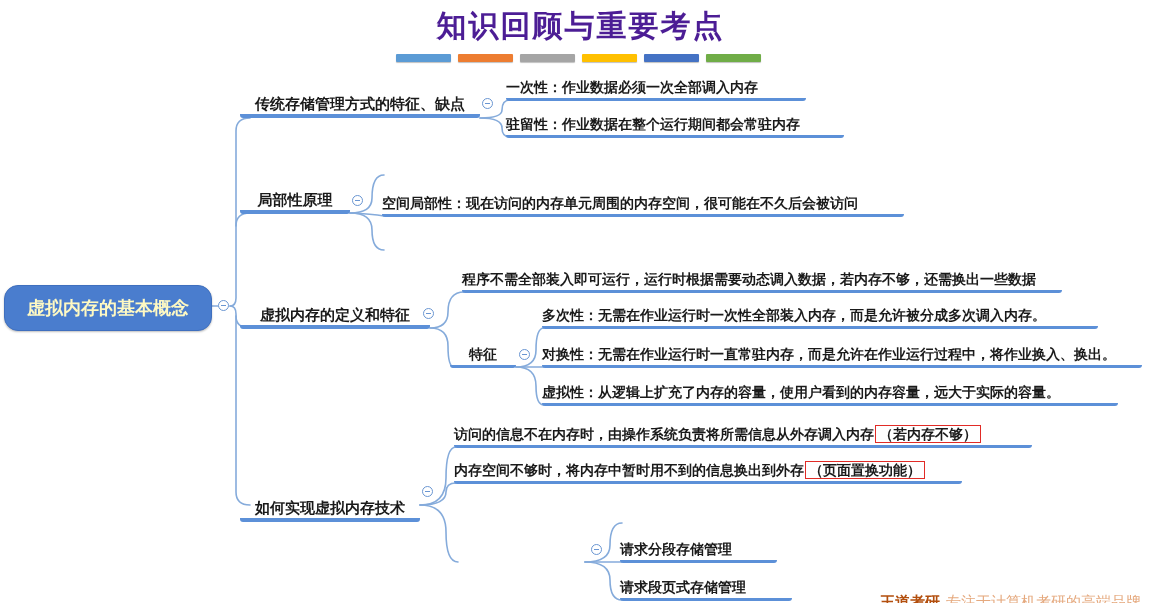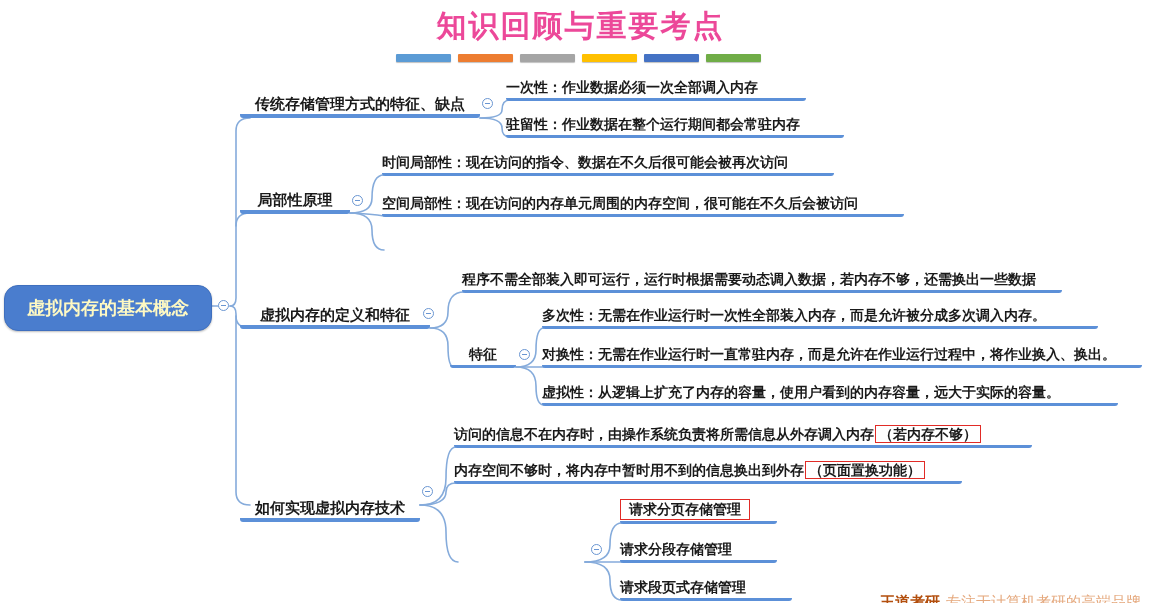--- a/index.html
+++ b/index.html
@@ -3,21 +3,21 @@
 <meta charset="utf-8">
 <style>
   html,body{margin:0;padding:0;background:#ffffff;}
   #canvas{
     position:relative;width:1161px;height:603px;overflow:hidden;
     font-family:"Liberation Sans","DejaVu Sans",sans-serif;color:#1a1a1a;
   }
   
   .page-title{
     position:absolute;top:6px;left:50%;transform:translateX(-50%);
-    font-size:30px;font-weight:bold;color:#ec4899;letter-spacing:2px;white-space:nowrap;
+    font-size:30px;font-weight:bold;color:#4c1d95;letter-spacing:2px;white-space:nowrap;
   }
   .bars{position:absolute;left:396px;top:54px;display:flex;gap:7px;}
   .bars .bar{width:55px;height:8px;border-radius:1px;box-shadow:0 1px 1px rgba(0,0,0,.25);}
   
   .root-node{
     position:absolute;left:4px;top:285px;width:206px;height:44px;
     background:#4A7DCE;border:1px solid #3F6FBE;border-radius:14px;
     color:#fef9c3;font-size:18px;font-weight:bold;text-align:center;line-height:44px;
     box-shadow:0 1px 2px rgba(0,0,0,.25);white-space:nowrap;
   }
@@ -111,34 +111,32 @@
   <div class="collapse" style="left:423px;top:308px;"></div>
   <div class="collapse" style="left:519px;top:349px;"></div>
   <div class="collapse" style="left:422px;top:486px;"></div>
   <div class="collapse" style="left:591px;top:544px;"></div>
 
   <div class="node lvl1" style="left:240px;top:94px;width:240px;"><span>传统存储管理方式的特征、缺点</span></div>
   <div class="node" style="left:506px;top:78px;width:300px;"><span>一次性：作业数据必须一次全部调入内存</span></div>
   <div class="node" style="left:506px;top:115px;width:338px;"><span>驻留性：作业数据在整个运行期间都会常驻内存</span></div>
 
   <div class="node lvl1" style="left:240px;top:190px;width:110px;"><span>局部性原理</span></div>
-  <div class="node" style="left:382px;top:153px;width:452px;"><span>时间局部性：现在访问的指令、数据在不久后很可能会被再次访问</span></div>
   <div class="node" style="left:382px;top:194px;width:522px;"><span>空间局部性：现在访问的内存单元周围的内存空间，很可能在不久后会被访问</span></div>
 
   <div class="node lvl1" style="left:240px;top:305px;width:190px;"><span>虚拟内存的定义和特征</span></div>
   <div class="node" style="left:462px;top:270px;width:600px;"><span>程序不需全部装入即可运行，运行时根据需要动态调入数据，若内存不够，还需换出一些数据</span></div>
   <div class="node ctr" style="left:450px;top:345px;width:66px;"><span>特征</span></div>
   <div class="node" style="left:542px;top:306px;width:556px;"><span>多次性：无需在作业运行时一次性全部装入内存，而是允许被分成多次调入内存。</span></div>
   <div class="node" style="left:542px;top:345px;width:600px;"><span>对换性：无需在作业运行时一直常驻内存，而是允许在作业运行过程中，将作业换入、换出。</span></div>
   <div class="node" style="left:542px;top:383px;width:576px;"><span>虚拟性：从逻辑上扩充了内存的容量，使用户看到的内存容量，远大于实际的容量。</span></div>
 
   <div class="node lvl1" style="left:240px;top:498px;width:180px;"><span>如何实现虚拟内存技术</span></div>
   <div class="node" style="left:454px;top:425px;width:578px;"><span>访问的信息不在内存时，由操作系统负责将所需信息从外存调入内存</span><span class="redbox">（若内存不够）</span></div>
   <div class="node" style="left:454px;top:461px;width:508px;"><span>内存空间不够时，将内存中暂时用不到的信息换出到外存</span><span class="redbox">（页面置换功能）</span></div>
-  <div class="node" style="left:620px;top:499px;width:157px;"><span class="redbox-wrap">请求分页存储管理</span></div>
   <div class="node" style="left:620px;top:540px;width:157px;"><span>请求分段存储管理</span></div>
   <div class="node" style="left:620px;top:578px;width:172px;"><span>请求段页式存储管理</span></div>
 
   <div class="watermark">
     <span class="wm-dark">王道考研</span><span class="wm-light">专注于计算机考研的高端品牌</span>
   </div>
 
 </div>
 
 </body></html>

